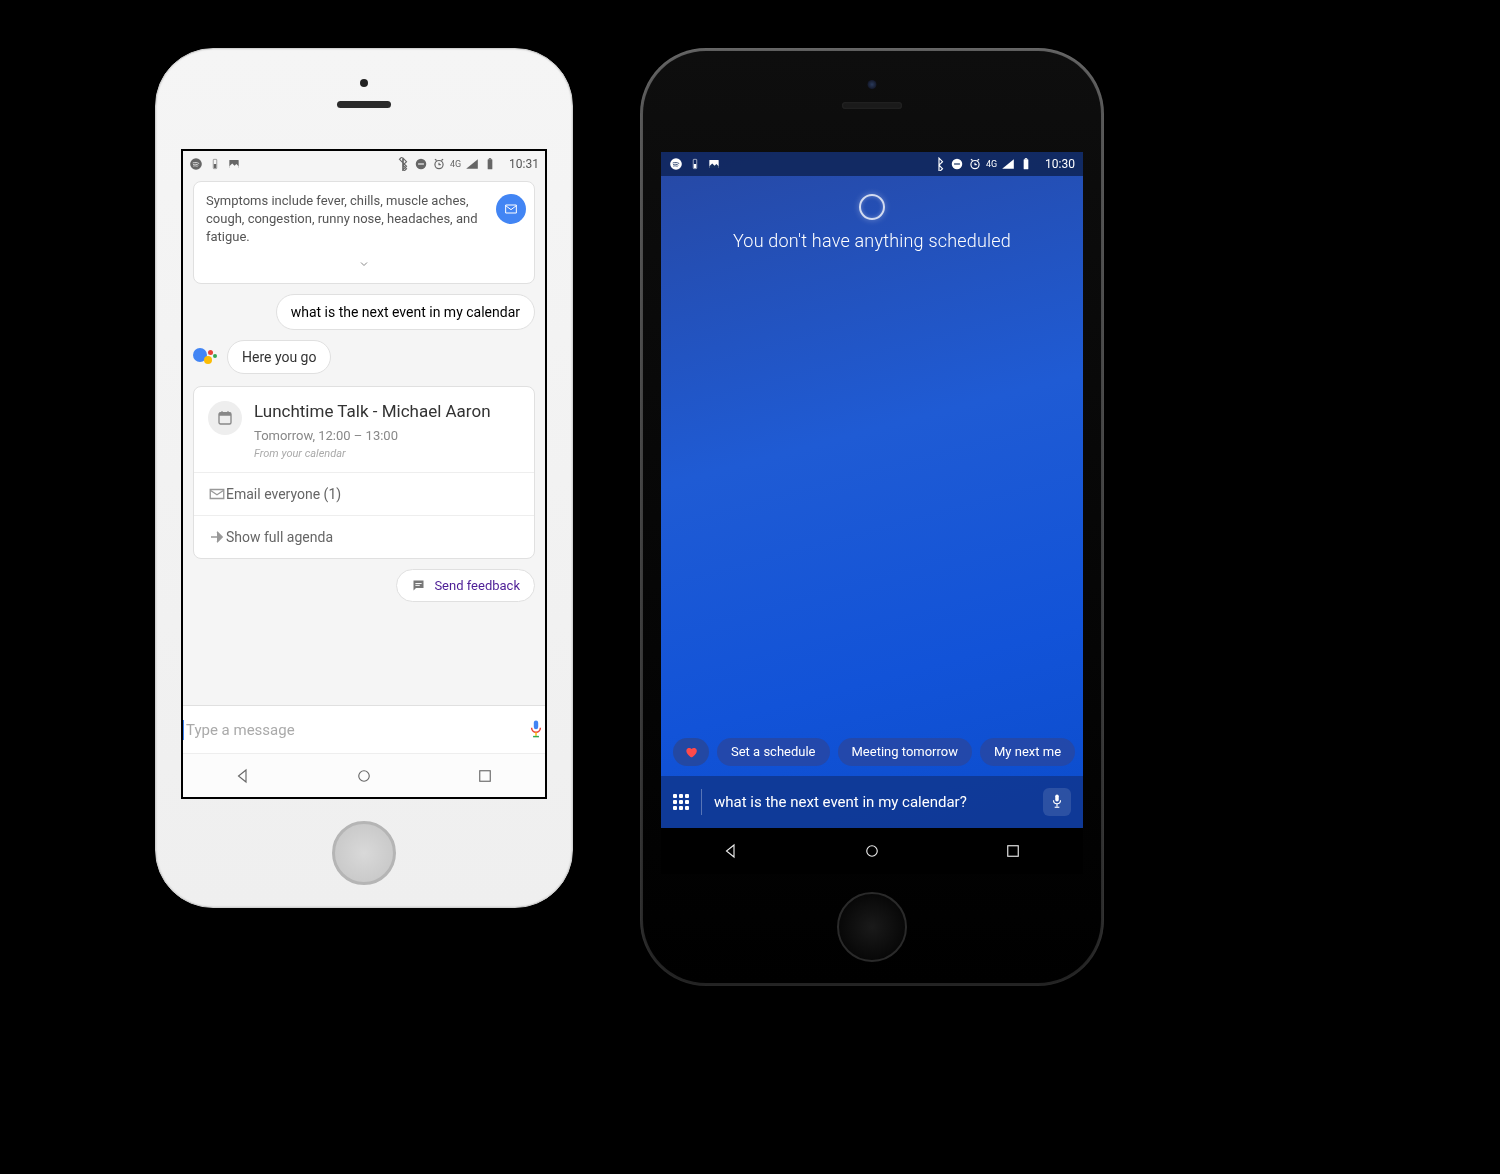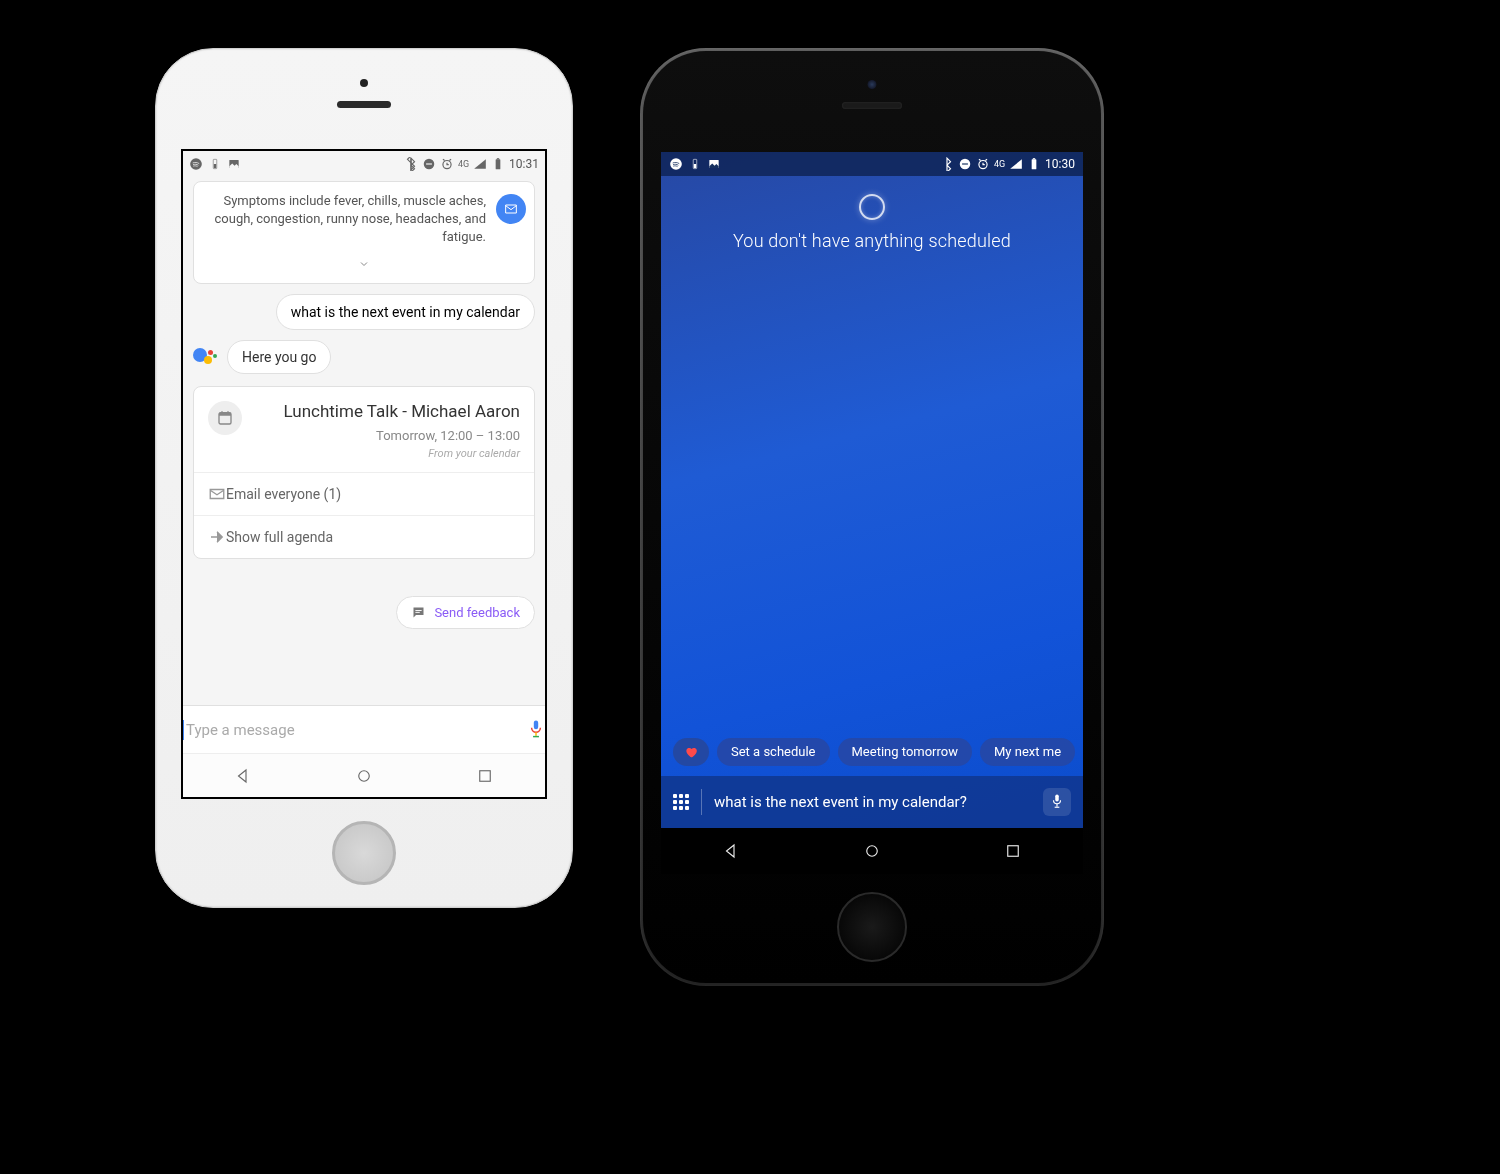--- a/index.html
+++ b/index.html
@@ -49,26 +49,26 @@
       display: flex; flex-direction: column;
     }
     
     .statusbar-l {
       display: flex; align-items: center; justify-content: space-between;
       padding: 4px 6px 2px; font-size: 12px; color: #666;
       background: #f5f5f5; height: 24px;
     }
     .sb-right { display: flex; align-items: center; gap: 4px; }
     .sb-icon { width: 14px; height: 14px; display: inline-flex; align-items: center; justify-content: center; color:#666; }
-    .sb-time { font-size: 12px; color:#555; margin-left:0;}
+    .sb-time { font-size: 12px; color:#555; margin-left:8px;}
     .sb-left { display:flex; gap:5px;}
     
     .conv {
       flex: 1; padding: 6px 10px 8px; overflow: hidden;
-      display: flex; flex-direction: column; gap: 10px; text-align: right;
+      display: flex; flex-direction: column; gap: 10px;
     }
     .snippet-card {
       background: #fff; border: 1px solid #e0e0e0; border-radius: 8px;
       padding: 10px 12px 8px; font-size: 13px; color: #555; line-height: 1.4;
       position: relative;
     }
     .snippet-card .mail-badge {
       position: absolute; right: 8px; top: 12px;
       width: 30px; height: 30px; border-radius: 50%; background:#4285f4;
       display:flex;align-items:center;justify-content:center;
@@ -88,31 +88,31 @@
     .assist-logo .d3{width:8px;height:8px;background:#fbbc05;left:11px;top:12px;}
     .assist-logo .d4{width:4px;height:4px;background:#34a853;left:20px;top:10px;}
     .assist-bubble {
       background:#fff;border:1px solid #e0e0e0;border-radius:18px;
       padding:8px 14px;font-size:14px;color:#333;
     }
     .event-card {
       background:#fff;border:1px solid #e0e0e0;border-radius:8px;
       margin-top:2px;
     }
-    .event-main { display:flex; gap:0; padding:14px 14px 12px;}
+    .event-main { display:flex; gap:12px; padding:14px 14px 12px;}
     .event-icon { width:34px;height:34px;border-radius:50%;background:#eee;display:flex;align-items:center;justify-content:center;flex-shrink:0;}
     .event-icon svg{width:18px;height:18px;fill:#888;}
     .event-title{font-size:17px;color:#333;line-height:1.25;}
     .event-time{font-size:13px;color:#888;margin-top:6px;}
     .event-src{font-size:11px;color:#aaa;font-style:italic;margin-top:4px;}
     .action-row{border-top:1px solid #eee;display:flex;align-items:center;padding:12px 14px;font-size:14px;color:#666;}
     .action-row svg{width:18px;height:18px;fill:#999;}
     .feedback-chip{
       align-self:flex-end;background:#fff;border:1px solid #e0e0e0;border-radius:18px;
-      padding:8px 14px;font-size:13px;color:#8b5cf6;display:flex;align-items:center;gap:8px;margin-top:27px;
+      padding:8px 14px;font-size:13px;color:#4c1d95;display:flex;align-items:center;gap:8px;
     }
     .feedback-chip svg{width:15px;height:15px;fill:#777;}
     .input-bar{
       border-top:1px solid #e0e0e0;background:#fff;height:48px;
       display:flex;align-items:center;padding:0 0;
     }
     .input-bar .cursor{width:1px;height:20px;background:#4285f4;margin-right:2px;}
     .input-bar .ph{color:#aaa;font-size:15px;flex:1;}
     .mic-google{width:18px;height:22px;}
     .navbar-l{height:44px;background:#fcfcfc;display:flex;align-items:center;justify-content:space-around;border-top:1px solid #eee;}

